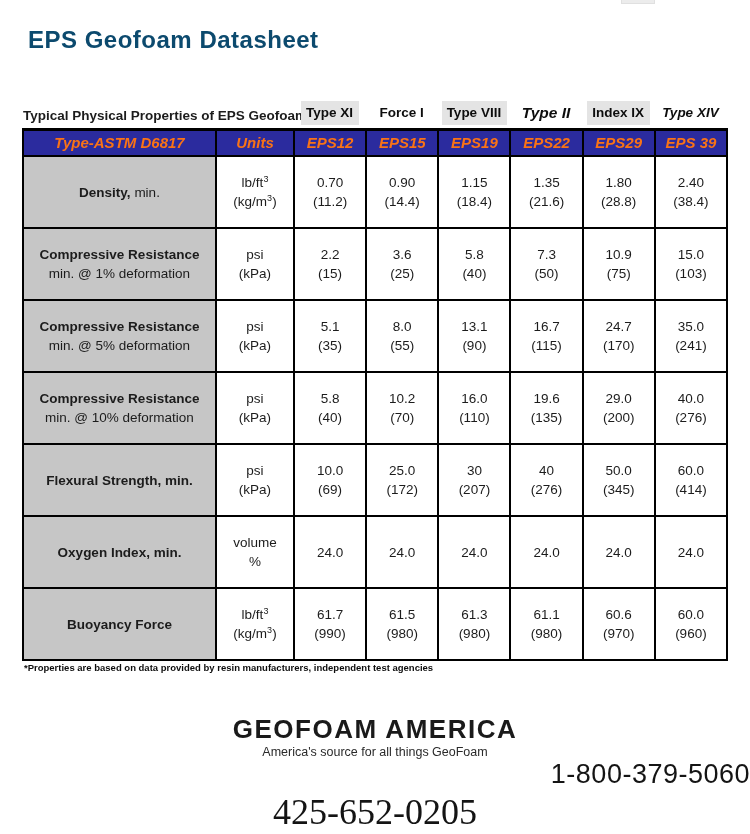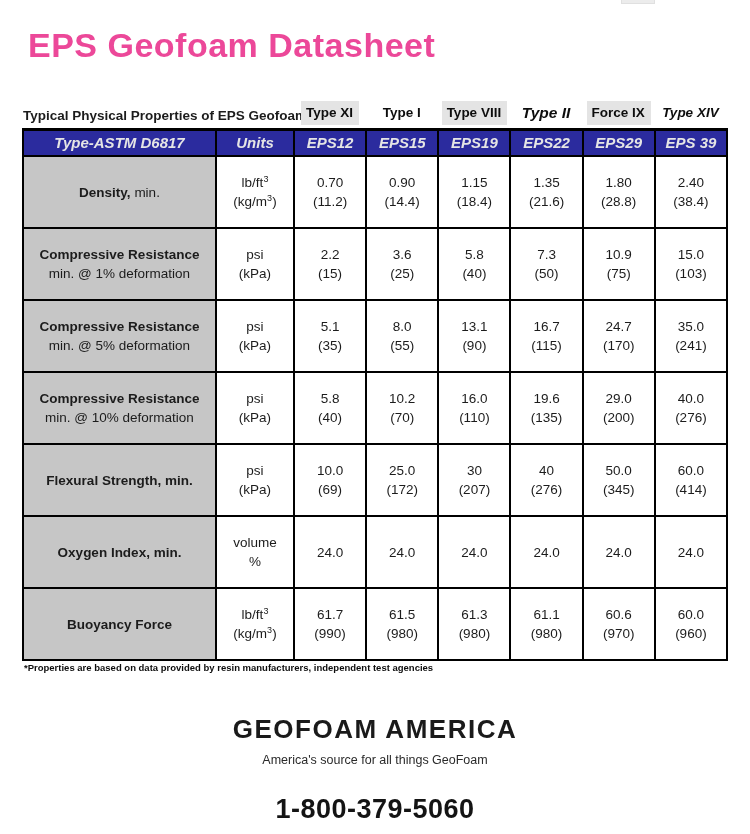--- a/index.html
+++ b/index.html
@@ -20,24 +20,24 @@
     width: 34px;
     height: 4px;
     background: #ececec;
     border: 1px solid #e0e0e0;
     border-top: none;
   }
   .page-title {
     position: absolute;
     left: 28px;
     top: 26px;
-    font-size: 34px;
+    font-size: 24px;
     font-weight: bold;
     letter-spacing: 0.5px;
-    color: #ec4899;
+    color: #0c4a6e;
   }
   .table-wrap {
     position: absolute;
     left: 22px;
     top: 100px;
     width: 707px;
   }
   table.props {
     border-collapse: collapse;
     table-layout: fixed;
@@ -71,21 +71,21 @@
     font-size: 13.5px;
     padding: 2px 6px 3px 5px;
     color: #0d0d0d;
     white-space: nowrap;
   }
   .type-chip.shaded { background: #e4e4e4; }
   .type-chip.italic { font-style: italic; }
   .type-chip.large { font-size: 15.5px; font-style: italic; }
   tr.blue-header th {
     background: #2b2b9e;
-    color: #e5e5e5;
+    color: #f97316;
     font-style: italic;
     font-weight: bold;
     font-size: 15px;
     height: 27px;
     border: 2px solid #000000;
     border-top: 3px solid #000000;
   }
   tr.data-row { height: 56px; }
   td.prop-label {
     background: #c6c6c6;
@@ -114,28 +114,29 @@
   }
   .footer .company {
     font-size: 26px;
     font-weight: bold;
     letter-spacing: 1.5px;
     color: #1a1a1a;
   }
   .footer .tagline {
     font-size: 12.5px;
     color: #2a2a2a;
-    margin-top: 8px;
+    margin-top: 0px;
   }
   .footer .phone-tollfree {
     font-size: 27px;
-    font-weight: bold;
+    font-weight: normal;
     letter-spacing: 0.5px;
     color: #141414;
-    margin-top: 27px;
+    margin-top: 0;
+    text-align: right;
   }
   .footer .phone-local {
     font-family: "Liberation Serif", "DejaVu Serif", serif;
     font-size: 36px;
     color: #141414;
     margin-top: 1px;
   }
 </style>
 </head>
 <body>
@@ -155,24 +156,24 @@
           <col>
           <col>
           <col>
           <col>
           <col>
       </colgroup>
       <tbody id="props-tbody">
           <tr class="prehead">
             <td colspan="2" class="caption-cell">Typical Physical Properties of EPS Geofoam</td>
             <td><span class="type-chip shaded">Type XI</span></td>
-            <td><span class="type-chip">Type I</span></td>
+            <td><span class="type-chip">Force I</span></td>
             <td><span class="type-chip shaded">Type VIII</span></td>
             <td><span class="type-chip large">Type II</span></td>
-            <td><span class="type-chip shaded">Force IX</span></td>
+            <td><span class="type-chip shaded">Index IX</span></td>
             <td><span class="type-chip italic">Type XIV</span></td>
           </tr>
           <tr class="blue-header">
             <th>Type-ASTM D6817</th>
             <th>Units</th>
             <th>EPS12</th>
             <th>EPS15</th>
             <th>EPS19</th>
             <th>EPS22</th>
             <th>EPS29</th>

